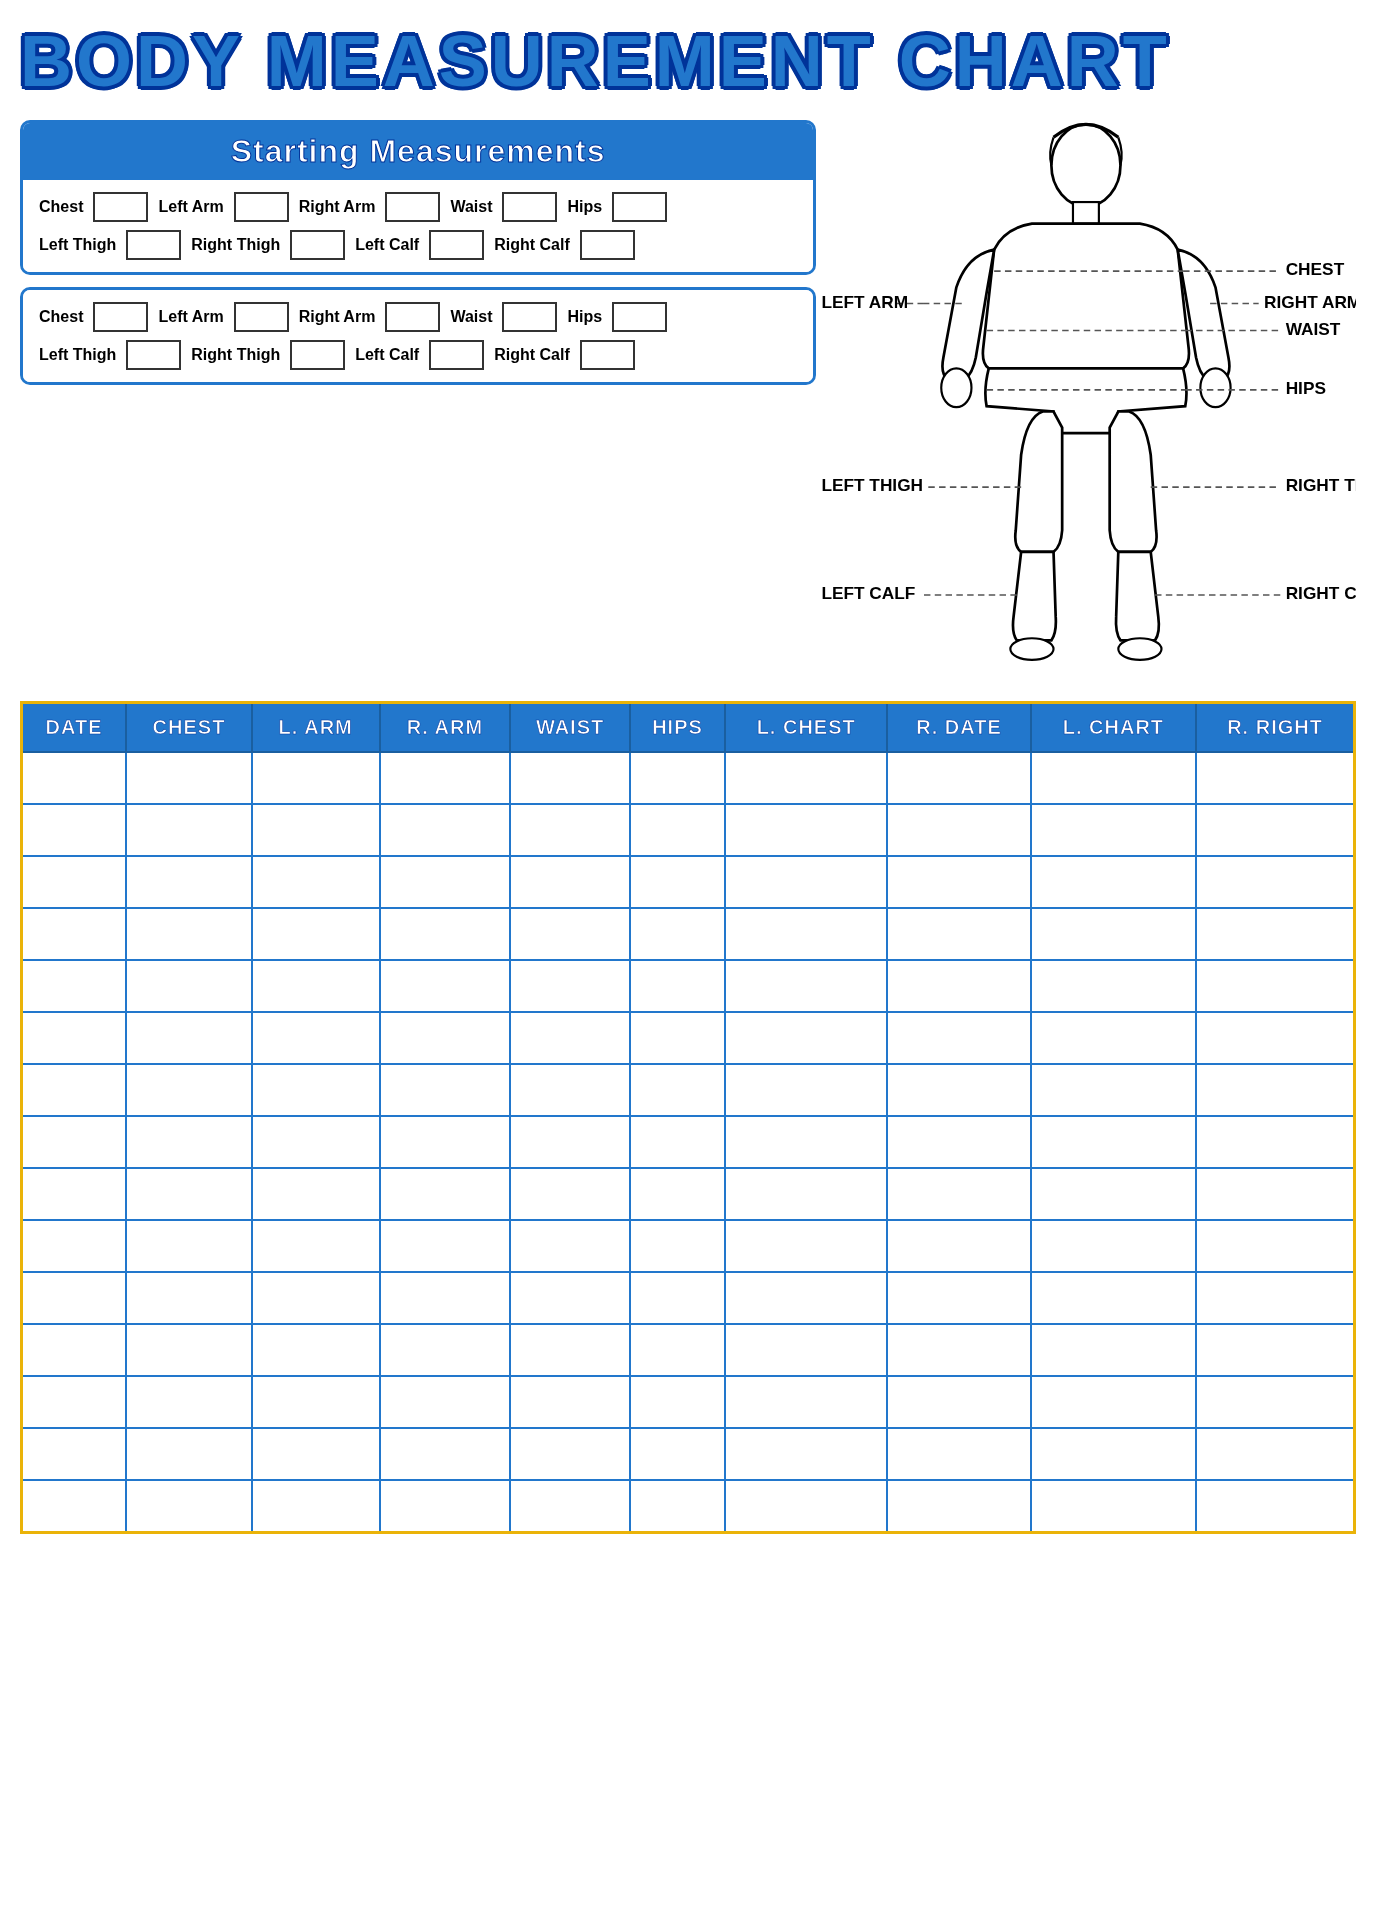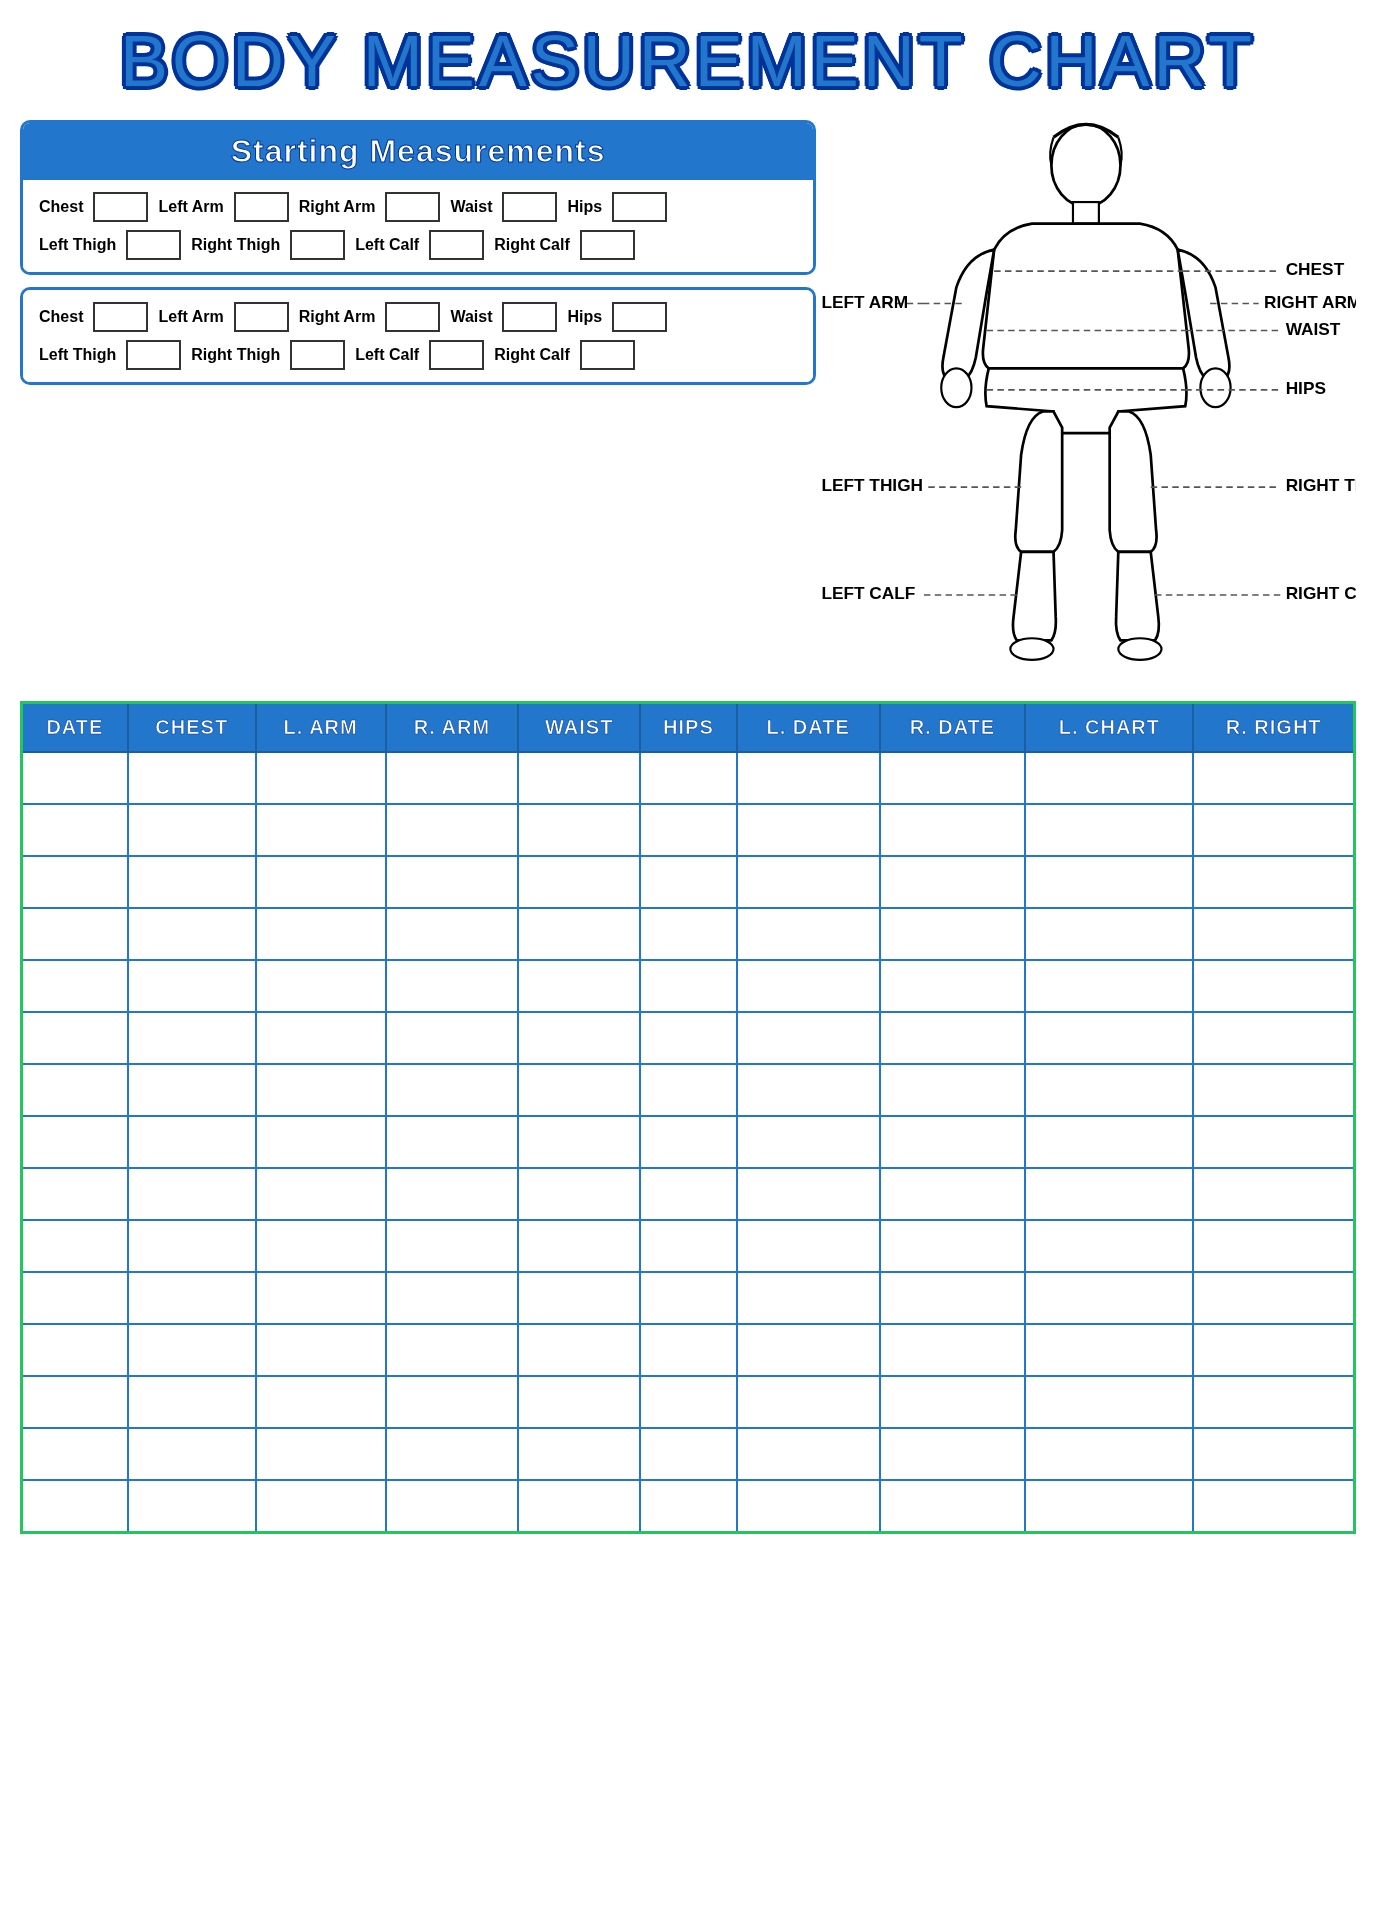--- a/index.html
+++ b/index.html
@@ -6,23 +6,22 @@
     body {
       background: white;
       width: 1376px;
       min-height: 1920px;
       font-family: Arial, sans-serif;
       padding: 20px;
     }
 
     
     .page-title {
-      text-align: center;
       font-size: 72px;
-      font-weight: 400;
+      font-weight: 700;
       font-family: 'Arial Black', Arial, sans-serif;
       color: #2277cc;
       text-shadow:
         -3px -3px 0 #003399,
          3px -3px 0 #003399,
         -3px  3px 0 #003399,
          3px  3px 0 #003399,
          0    4px 0 #003399,
          4px  0   0 #003399,
         -4px  0   0 #003399,
@@ -107,21 +106,21 @@
 
     .body-diagram svg {
       width: 100%;
       height: auto;
     }
 
     
     .data-table {
       width: 100%;
       border-collapse: collapse;
-      border: 3px solid #22c55e;
+      border: 3px solid #eab308;
       margin-top: 10px;
     }
 
     .data-table th {
       background: #2277cc;
       color: white;
       font-size: 20px;
       font-weight: 900;
       font-family: 'Arial Black', Arial, sans-serif;
       text-align: center;
@@ -277,21 +276,21 @@
 
 <table class="data-table">
   <thead>
     <tr>
       <th>DATE</th>
       <th>CHEST</th>
       <th>L. ARM</th>
       <th>R. ARM</th>
       <th>WAIST</th>
       <th>HIPS</th>
-      <th>L. DATE</th>
+      <th>L. CHEST</th>
       <th>R. DATE</th>
       <th>L. CHART</th>
       <th>R. RIGHT</th>
     </tr>
   </thead>
   <tbody id="table-body">
   <tr>
         <td></td>
         <td></td>
         <td></td>

